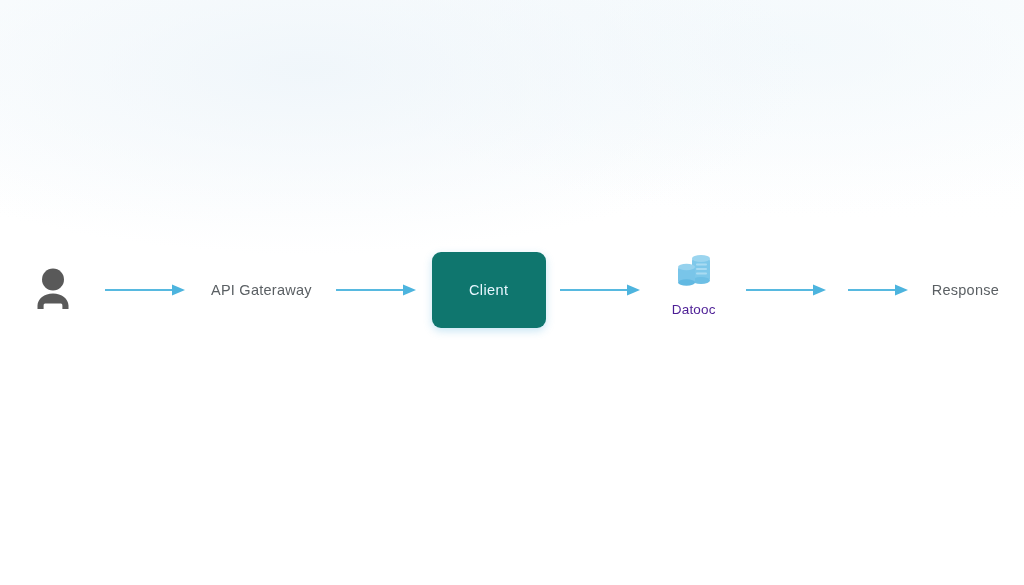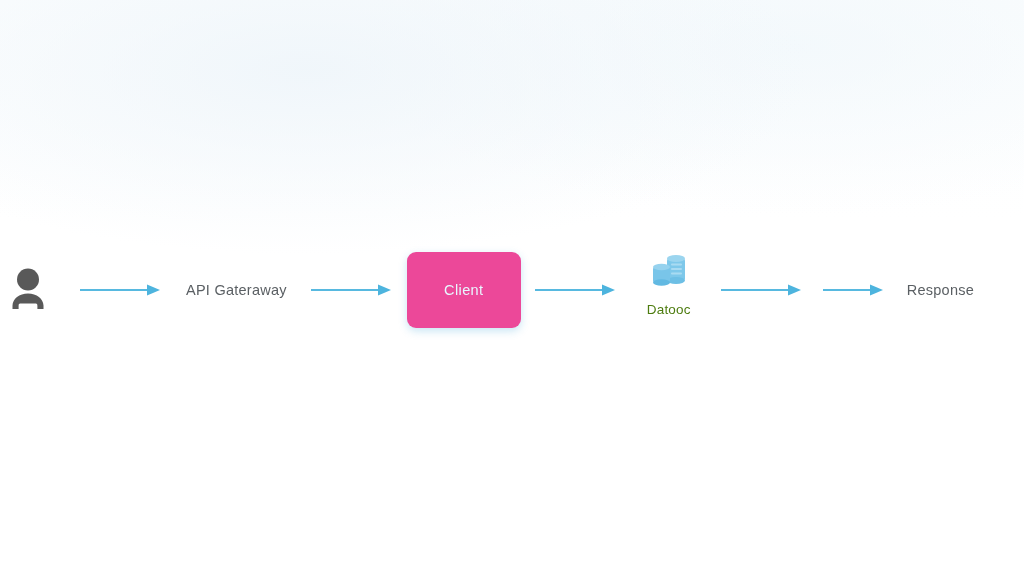--- a/index.html
+++ b/index.html
@@ -38,20 +38,21 @@
   
   .flow {
     position: absolute;
     left: 0;
     top: 235px;
     width: 1024px;
     height: 110px;
     display: flex;
     flex-direction: row;
     align-items: center;
+    justify-content: center;
   }
 
   .node {
     position: relative;
     display: flex;
     flex-direction: column;
     align-items: center;
     justify-content: center;
     flex: 0 0 auto;
   }
@@ -81,21 +82,21 @@
     letter-spacing: 0.25px;
     white-space: nowrap;
     line-height: 1;
   }
 
   
   .box {
     width: 114px;
     height: 76px;
     border-radius: 9px;
-    background: #ec4899;
+    background: #0f766e;
     box-shadow: 0 3px 9px rgba(58,160,215,0.28);
     display: flex;
     align-items: center;
     justify-content: center;
   }
   .box-label {
     font-size: 14.5px;
     color: #e8f7ff;
     letter-spacing: 0.4px;
     line-height: 1;
@@ -113,21 +114,21 @@
   .icon-glyph {
     height: 46px;
     display: flex;
     align-items: center;
     justify-content: center;
   }
   .icon-glyph svg { display: block; }
   .icon-caption {
     margin-top: 7px;
     font-size: 13.5px;
-    color: #4d7c0f;
+    color: #4c1d95;
     letter-spacing: 0.2px;
     white-space: nowrap;
     line-height: 1;
   }
 
   
   .sp-a { width: 24px; flex: 0 0 auto; }
   .sp-b { width: 22px; flex: 0 0 auto; }
   .sp-c { width: 14px; flex: 0 0 auto; }
   .sp-d { width: 10px; flex: 0 0 auto; }

